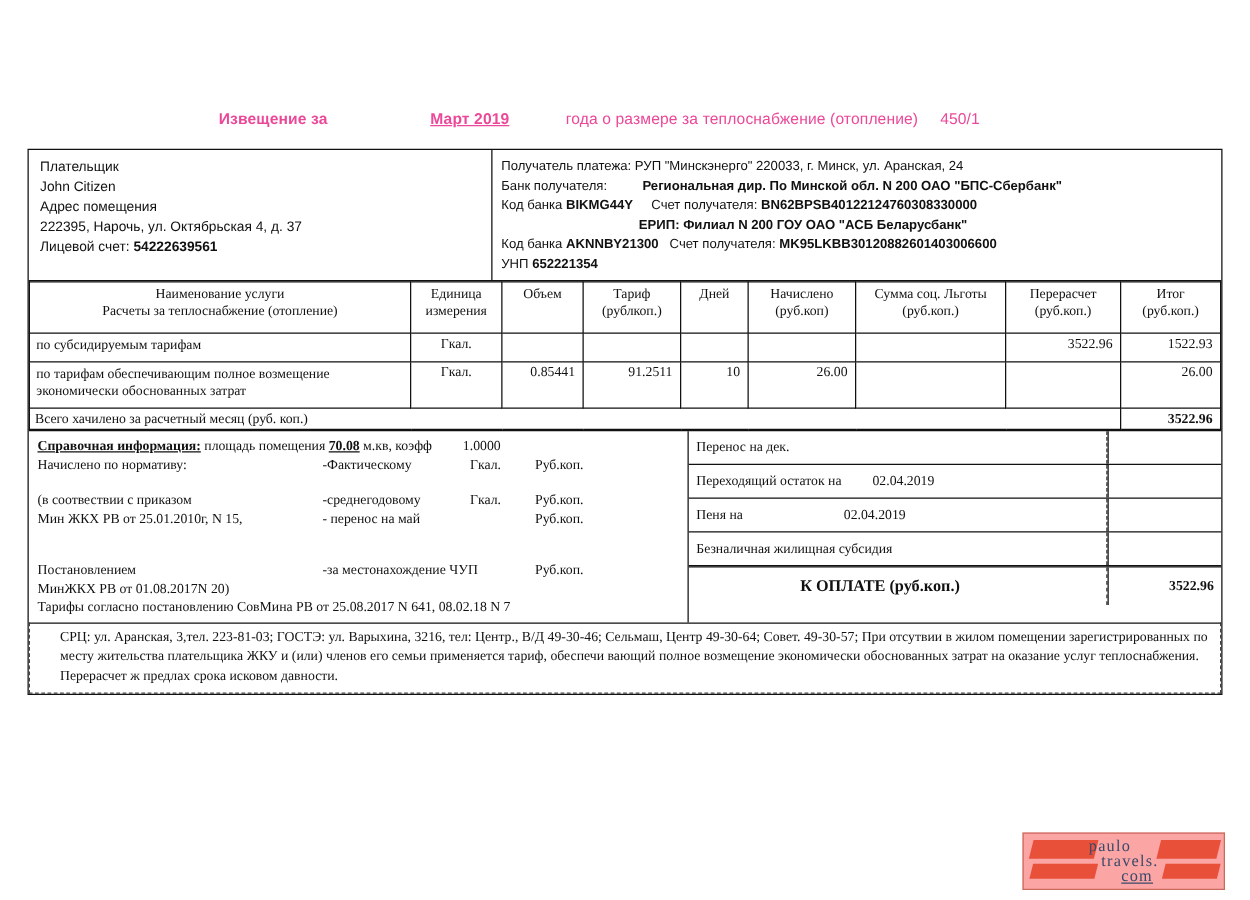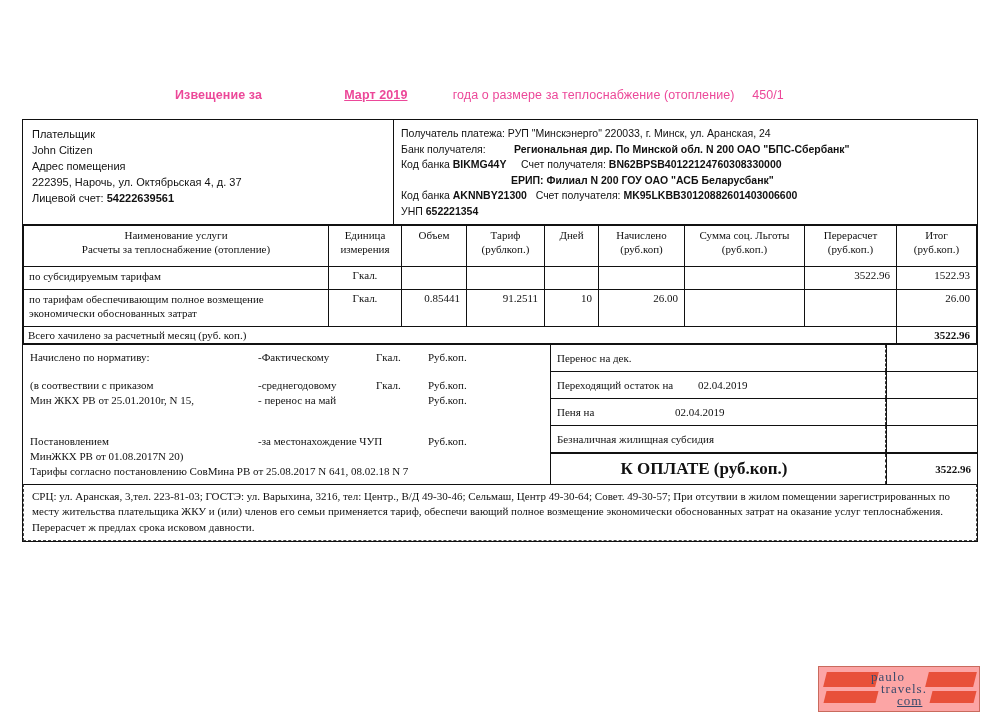--- a/index.html
+++ b/index.html
@@ -164,35 +164,35 @@
     padding: 2px 6px 2px 2px;
     font-size: 11px;
     align-self: stretch;
     display: flex;
     align-items: center;
     justify-content: flex-end;
   }
   .crow.pay .clabel {
     text-align: center;
     font-weight: 700;
-    font-size: 17px;
+    font-size: 13px;
     padding-right: 34px;
   }
   .crow.pay .cval { font-weight: 700; }
   .crow.pay { min-height: 30px; border-top: 1.4px solid #111; }
   .crow .date { display:inline-block; margin-left: 22px; }
   .crow .date2 { display:inline-block; margin-left: 78px; }
 
   
   .footnote {
     border-top: 1.6px solid #111;
     border-left: 1.2px dashed #444;
     border-right: 1.2px dashed #444;
     border-bottom: 1.2px dashed #444;
-    padding: 4px 8px 5px 8px;
+    padding: 4px 8px 5px 24px;
     font-size: 11px;
     line-height: 15.5px;
     text-align: left;
   }
 
   
   .logo {
     position: absolute;
     left: 818px;
     top: 666px;
@@ -354,20 +354,29 @@
       <tr class="totrow">
         <td colspan="8">Всего хачилено за расчетный месяц (руб. коп.)</td>
         <td class="tot-val">3522.96</td>
       </tr>
     </tbody>
   </table>
 
   <div class="lower">
 
     <div class="ref">
+      <div class="ref-line">
+        <span class="hdr">Справочная информация:</span>
+        <span>площадь помещения</span>
+        <span class="u">70.08</span>
+        <span>м.кв,</span>
+        <span>коэфф</span>
+        &nbsp;&nbsp;&nbsp;&nbsp;&nbsp;&nbsp;&nbsp;
+        <span>1.0000</span>
+      </div>
 
       <div class="ref-line">
         <span class="c1">Начислено по нормативу:</span><span class="c2">-Фактическому</span><span class="c3">Гкал.</span><span class="c4">Руб.коп.</span>
       </div>
 
       <div class="spacer"></div>
 
       <div class="ref-line">
         <span class="c1">(в соотвествии с приказом</span><span class="c2">-среднегодовому</span><span class="c3">Гкал.</span><span class="c4">Руб.коп.</span>
       </div>

